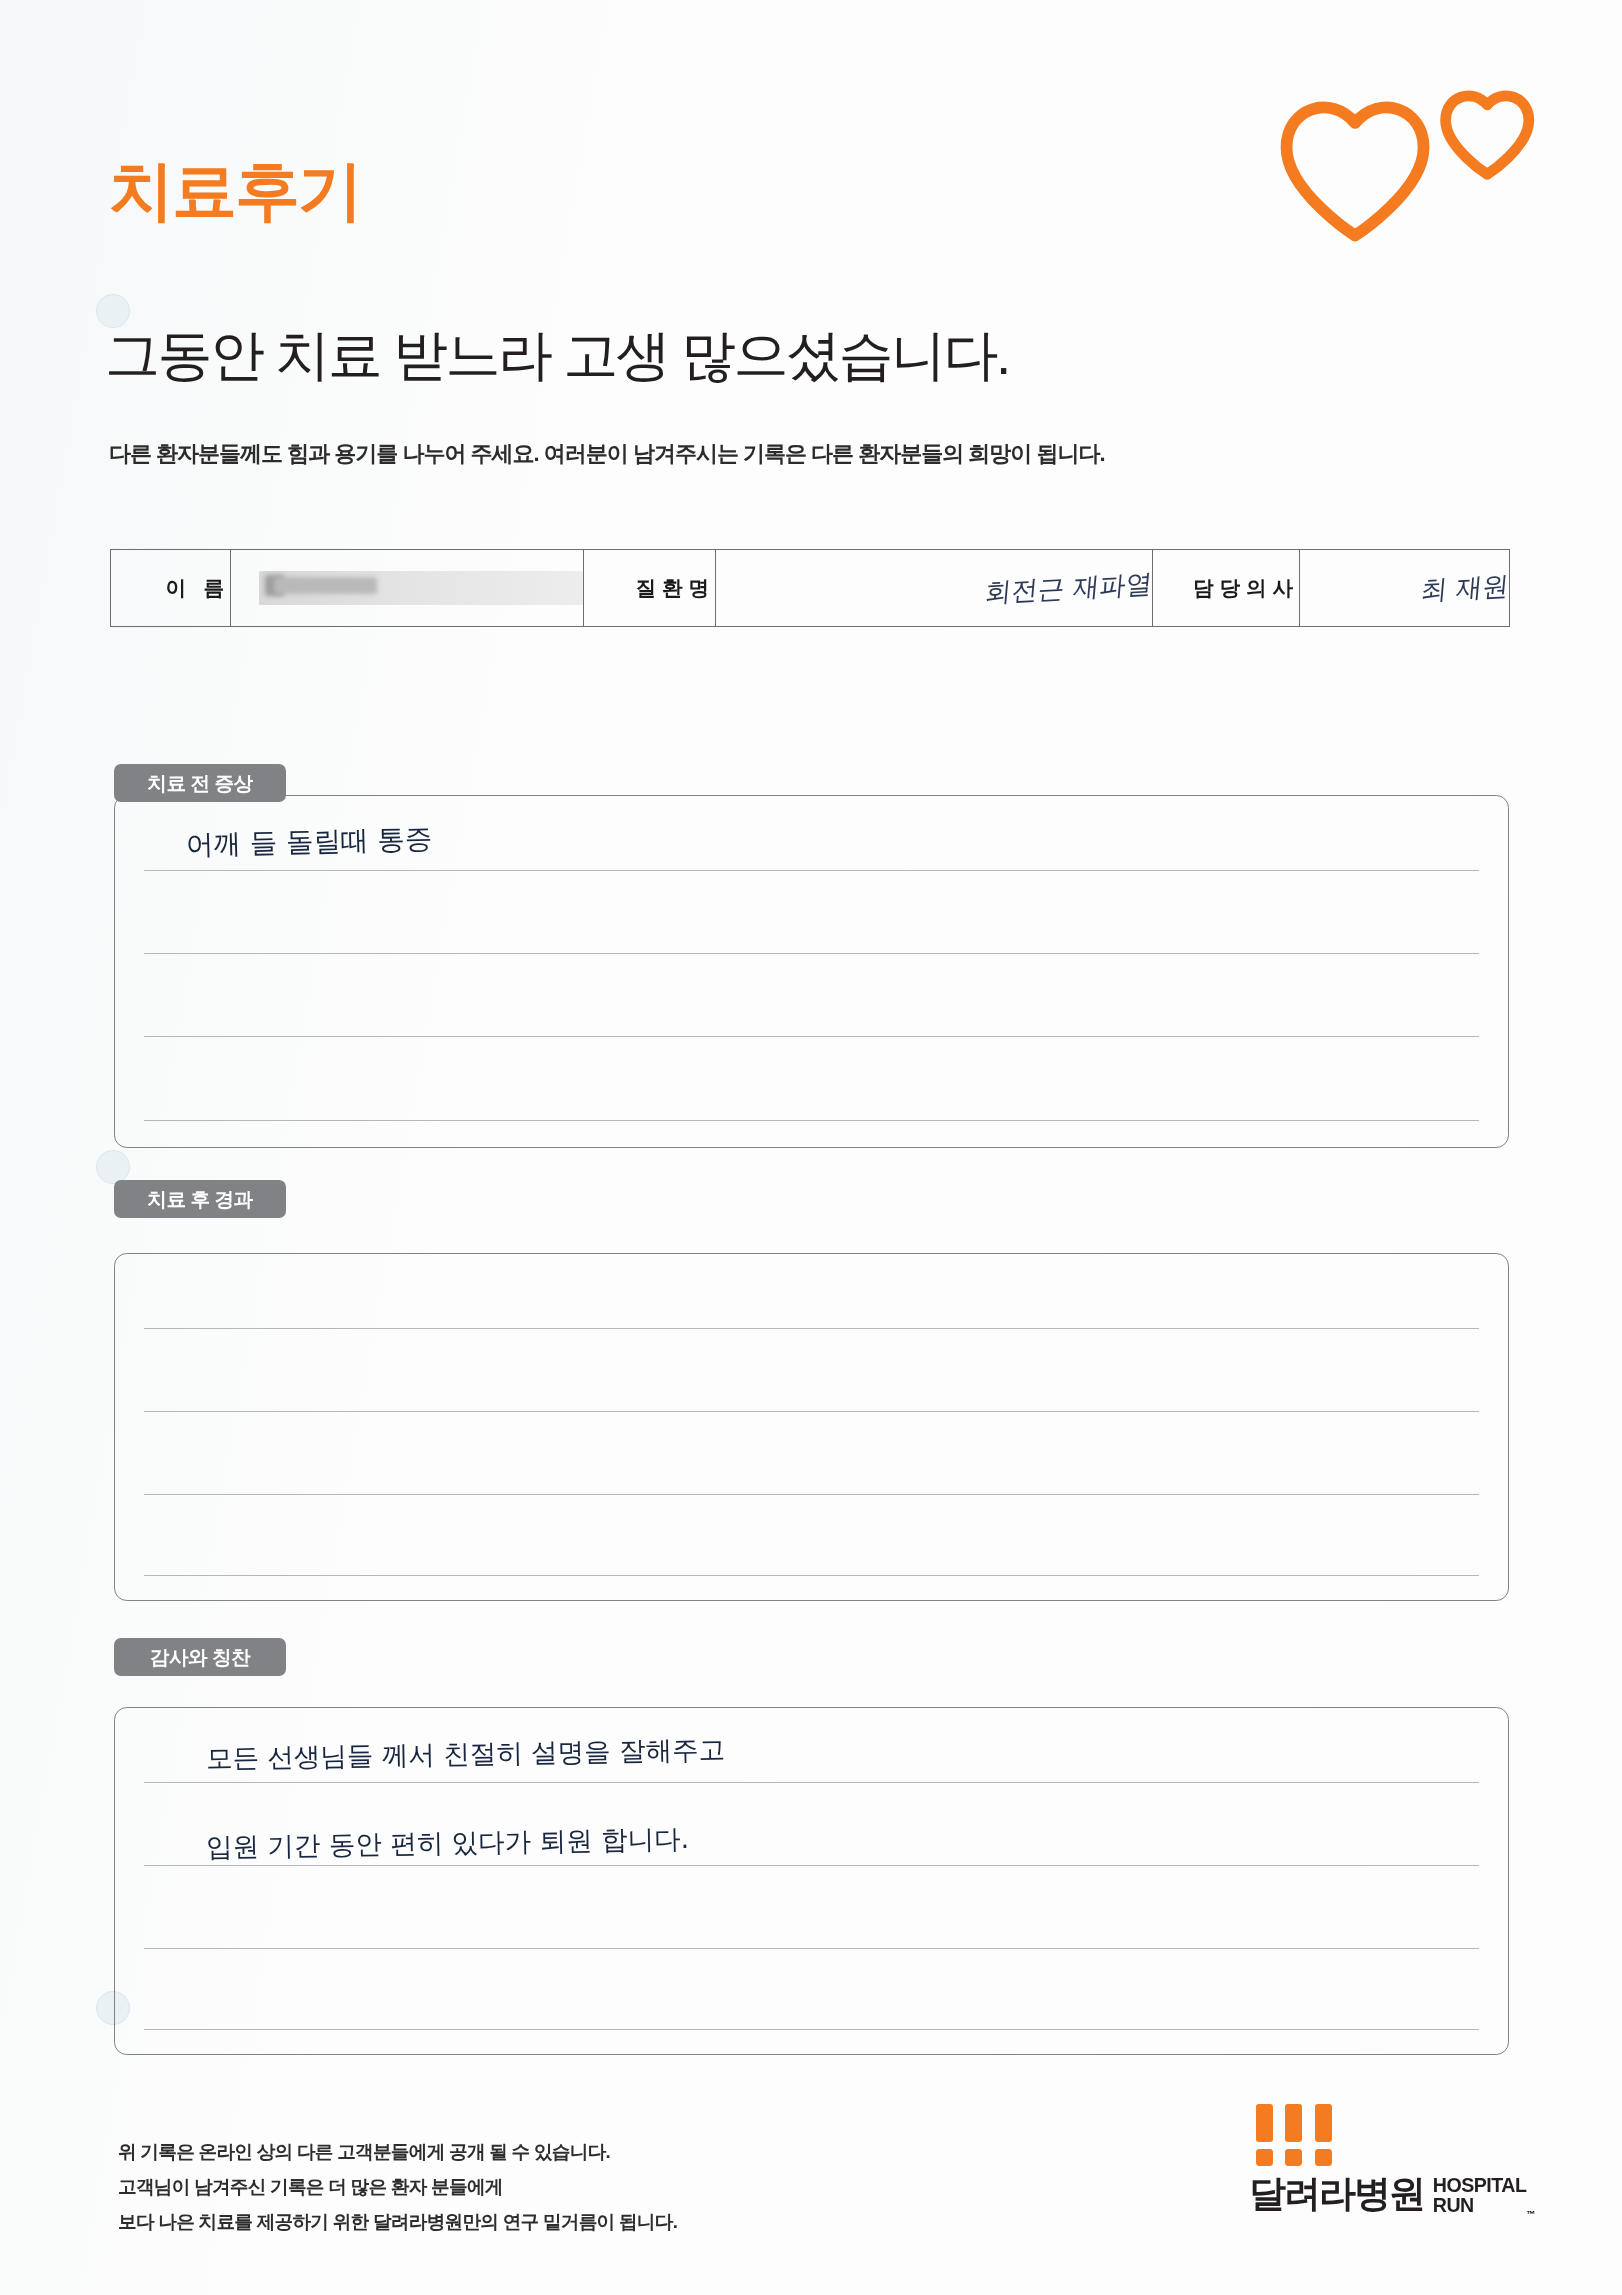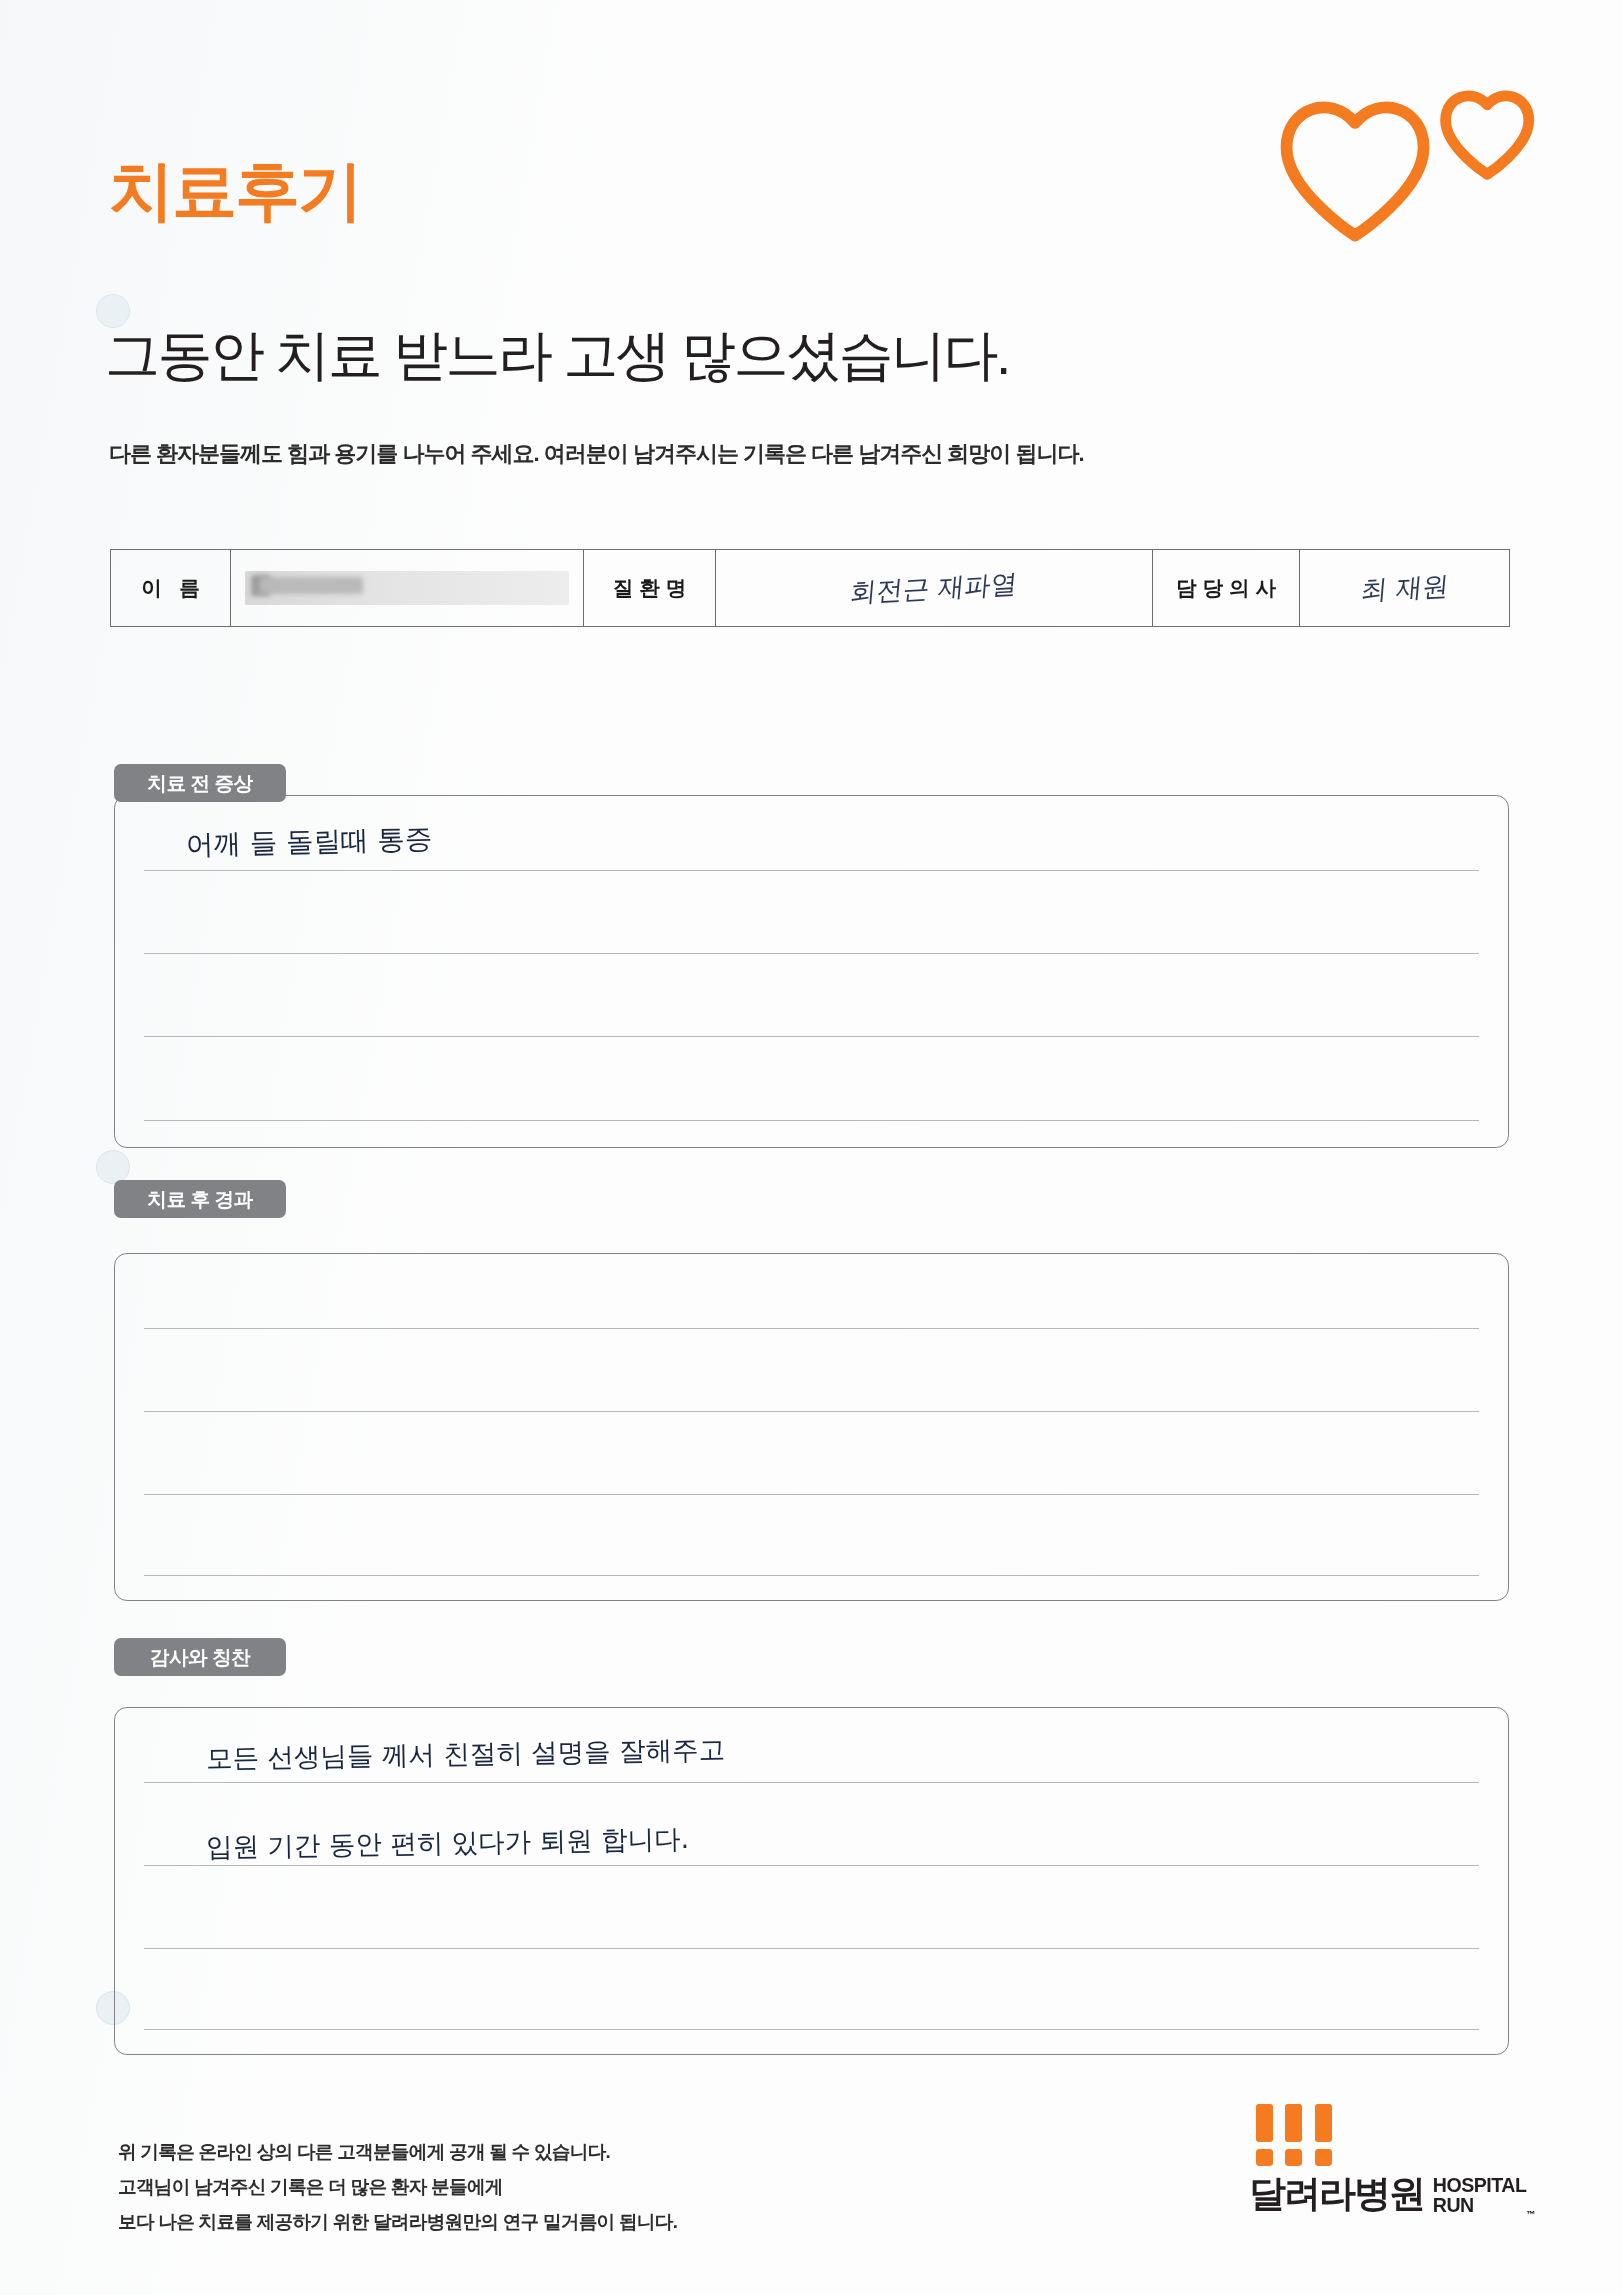--- a/index.html
+++ b/index.html
@@ -86,21 +86,21 @@
     height: 78px;
     border: 1.5px solid #6d6e70;
     box-sizing: border-box;
     display: flex;
   }
   .info-cell {
     box-sizing: border-box;
     border-right: 1.5px solid #6d6e70;
     display: flex;
     align-items: center;
-    justify-content: center;
+    justify-content: flex-end;
     position: relative;
   }
   .info-cell:last-child { border-right: none; }
   .info-label {
     font-size: 20.6px;
     font-weight: 700;
     color: #1a1a1a;
     letter-spacing: 5.9px;
     text-indent: 5.9px;
   }
@@ -256,21 +256,21 @@
 
   <div class="hearts">
     <svg viewBox="0 0 600 380" width="294" height="186">
       <path d="M60 150 C60 70 150 40 200 100 C250 40 340 70 340 150 C340 240 200 330 200 330 C200 330 60 240 60 150 Z" fill="none" stroke="#f47b20" stroke-width="24" stroke-linejoin="round"></path>
       <path d="M385 95 C385 45 440 28 470 63 C500 28 555 45 555 95 C555 150 470 205 470 205 C470 205 385 150 385 95 Z" fill="none" stroke="#f47b20" stroke-width="22" stroke-linejoin="round"></path>
     </svg>
   </div>
 
   <div class="title-main">치료후기</div>
   <div class="title-sub">그동안 치료 받느라 고생 많으셨습니다.</div>
-  <div class="title-desc">다른 환자분들께도 힘과 용기를 나누어 주세요. 여러분이 남겨주시는 기록은 다른 남겨주신 희망이 됩니다.</div>
+  <div class="title-desc">다른 환자분들께도 힘과 용기를 나누어 주세요. 여러분이 남겨주시는 기록은 다른 환자분들의 희망이 됩니다.</div>
 
   <div class="info-table">
     <div class="info-cell c-name-label">
       <span class="info-label">이 름</span>
     </div>
     <div class="info-cell c-name-value">
       <div class="redacted"></div>
     </div>
     <div class="info-cell c-dis-label">
       <span class="info-label">질환명</span>

